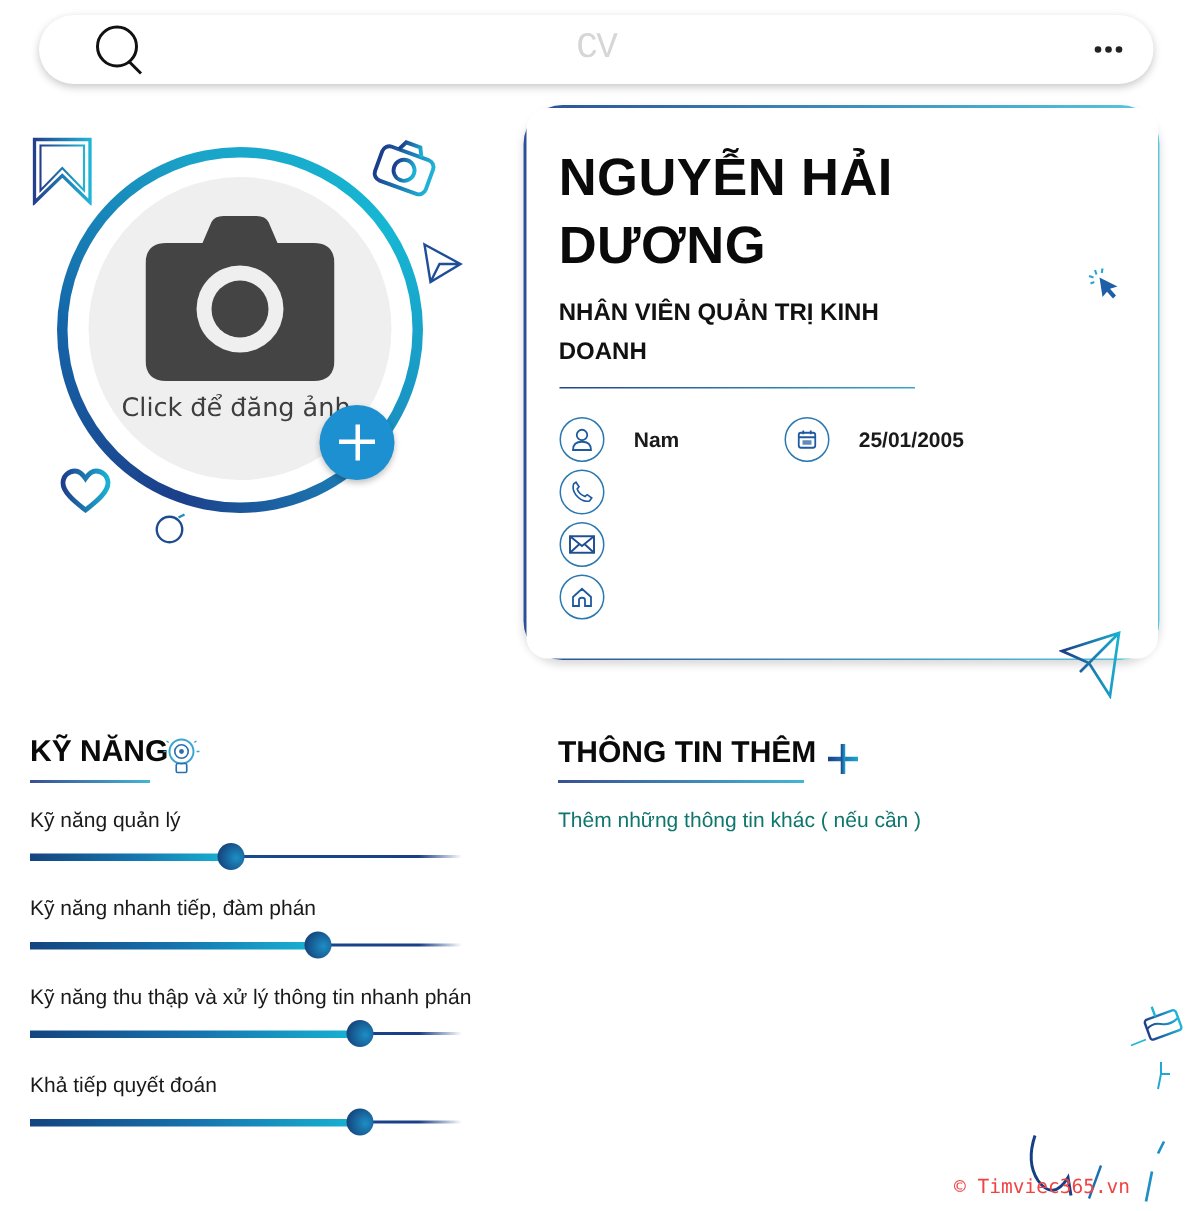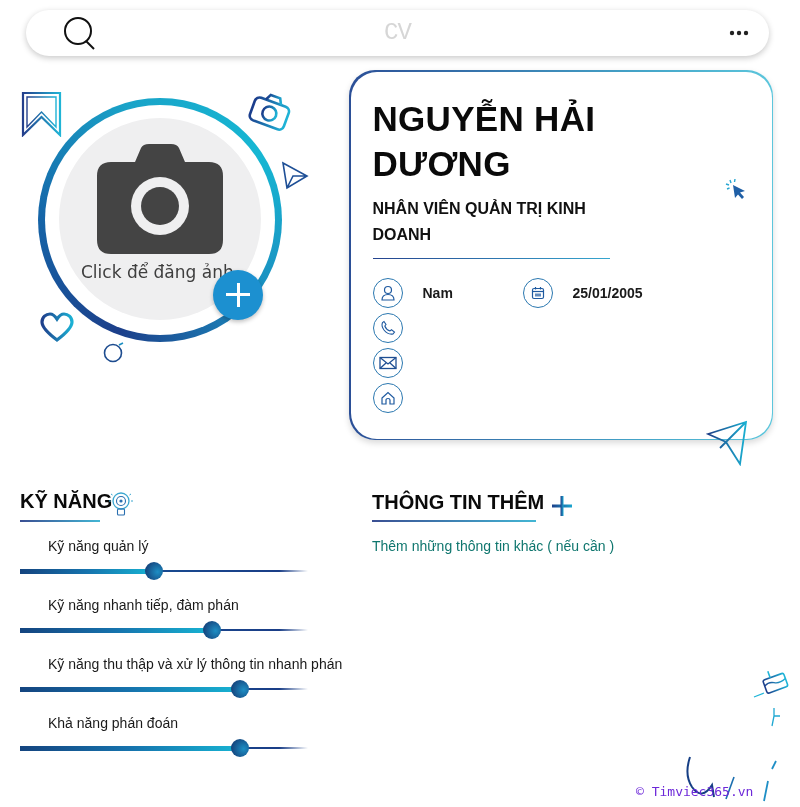--- a/index.html
+++ b/index.html
@@ -46,21 +46,21 @@
   .plus-btn::before { left: 13px; top: 23px; width: 24px; height: 3px; }
   .plus-btn::after { left: 23.5px; top: 13px; width: 3px; height: 24px; }
 
   
   .card {
     position: absolute; left: 349px; top: 70px; width: 424px; height: 370px; border-radius: 26px;
     padding: 1.5px;
     background: linear-gradient(90deg, #2b4f97, #45a6c9 70%, #5cc6dc);
     box-shadow: 0 3px 6px rgba(0,0,0,0.15);
   }
-  .card-inner { position: relative; width: 100%; height: 100%; background: #fff; border-radius: 26px; }
+  .card-inner { position: relative; width: 100%; height: 100%; background: #fff; border-radius: 14px; }
   .name {
     position: absolute; left: 22px; top: 24px; width: 280px; font-size: 35px; font-weight: bold;
     line-height: 45px; color: #0a0a0a; letter-spacing: 0.3px;
   }
   .job {
     position: absolute; left: 22px; top: 124px; width: 260px; font-size: 16px; font-weight: bold;
     line-height: 26px; color: #111;
   }
   .card-divider {
     position: absolute; left: 22px; top: 186px; width: 237px; height: 1.5px;
@@ -72,41 +72,41 @@
     width: 30px; height: 30px; border-radius: 50%; border: 1.4px solid #2b78b0;
     display: flex; align-items: center; justify-content: center; flex: 0 0 auto;
   }
   .info-text { margin-left: 20px; font-size: 14px; color: #1a1a1a; white-space: nowrap; font-weight: bold; }
 
   .send-icon { position: absolute; left: 706px; top: 420px; width: 44px; height: 46px; }
 
   
   .section-title { position: absolute; font-size: 20px; font-weight: bold; color: #0a0a0a; }
   .section-underline { position: absolute; height: 2px; background: linear-gradient(90deg, #3a4f93, #43b6d4); }
-  .skill-label { position: absolute; left: 20px; font-size: 14px; color: #1a1a1a; white-space: nowrap; margin-left: 28px; }
+  .skill-label { position: absolute; left: 20px; font-size: 14px; color: #1a1a1a; white-space: nowrap; }
   .slider { position: absolute; left: 20px; width: 288px; height: 20px; cursor: pointer; }
   .slider .track {
     position: absolute; left: 0; right: 0; top: 9px; height: 2px;
     background: linear-gradient(90deg, #16579a, #1a3e87 90%, rgba(26,62,135,0));
   }
   .slider .fill {
     position: absolute; left: 0; top: 7.5px; height: 5px;
     background: linear-gradient(90deg, #14447f, #1673ad 50%, #17b4d3);
   }
   .slider .thumb {
     position: absolute; top: 1px; width: 18px; height: 18px; border-radius: 50%; margin-left: -9px;
     background: radial-gradient(circle at 70% 55%, #1d8ec4, #15467f 75%);
   }
 
   .more-info-text { position: absolute; left: 372px; top: 538px; font-size: 14px; color: #0f766e; }
   .add-info-btn { position: absolute; left: 549px; top: 493px; width: 26px; height: 26px; cursor: pointer; }
 
   .watermark {
     position: absolute; left: 636px; top: 784px; font-family: "DejaVu Sans Mono", monospace; font-size: 13px;
-    color: #6d28d9; white-space: nowrap;
+    color: #ef4444; white-space: nowrap;
   }
 </style>
 </head>
 <body>
 
 <div class="topbar">
   <svg class="search-icon" viewBox="0 0 34 34">
     <circle cx="15" cy="15" r="13" fill="none" stroke="#111" stroke-width="2"></circle>
     <line x1="23" y1="25" x2="31" y2="33" stroke="#111" stroke-width="2"></line>
   </svg>
@@ -280,21 +280,21 @@
     <div class="thumb" style="left:192px"></div>
 </div>
 
 <div class="skill-label" style="top:656px">Kỹ năng thu thập và xử lý thông tin nhanh phán</div>
 <div class="slider" style="top:679px">
   <div class="track"></div>
     <div class="fill" style="width:220px"></div>
     <div class="thumb" style="left:220px"></div>
 </div>
 
-<div class="skill-label" style="top:715px">Khả năng phán đoán</div>
+<div class="skill-label" style="top:715px">Khả tiếp quyết đoán</div>
 <div class="slider" style="top:738px">
   <div class="track"></div>
     <div class="fill" style="width:220px"></div>
     <div class="thumb" style="left:220px"></div>
 </div>
 
 <div class="section-title" style="left:372px;top:491px">THÔNG TIN THÊM</div>
 <div class="section-underline" style="left:372px;top:520px;width:164px"></div>
 <svg class="add-info-btn" viewBox="0 0 26 26">
   <defs>

